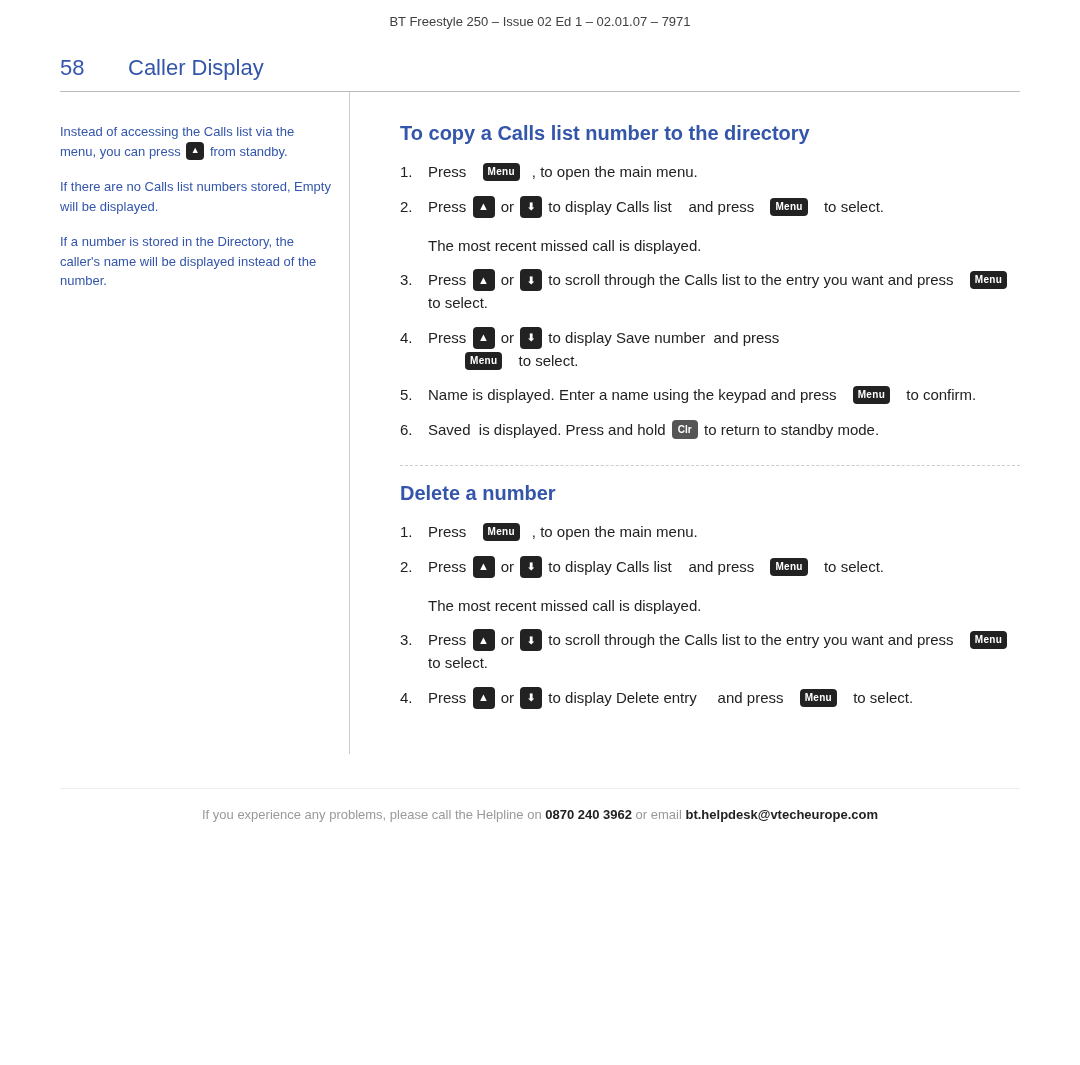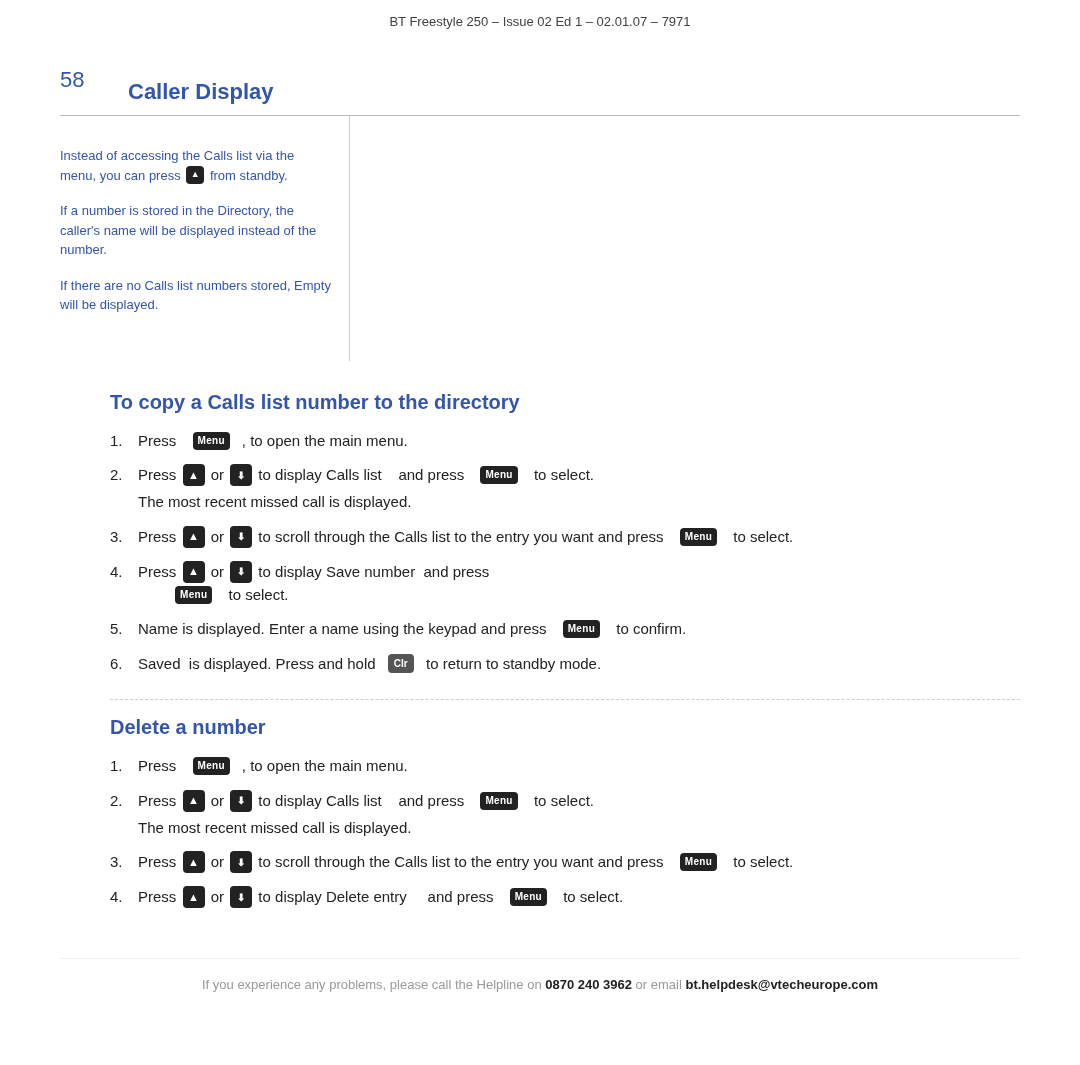--- a/index.html
+++ b/index.html
@@ -33,26 +33,25 @@
     .section-number {
       font-size: 22px;
       color: #3355aa;
       font-weight: normal;
       margin-right: 28px;
       min-width: 40px;
     }
     .section-title {
       font-size: 22px;
       color: #3355aa;
-      font-weight: bold;
-      margin-top: 24px;
+      font-weight: normal;
     }
     .content-area {
       display: flex;
-      flex-direction: column;
+      flex-direction: row;
       margin-top: 0;
     }
     .sidebar {
       width: 290px;
       min-width: 290px;
       padding: 30px 18px 30px 0;
       border-right: 1px solid #ccc;
       font-size: 13px;
       color: #3355aa;
       line-height: 1.5;
@@ -85,21 +84,21 @@
     .step-num {
       min-width: 28px;
       font-size: 15px;
       color: #222;
     }
     .step-text {
       flex: 1;
     }
     .step-text .line2 {
       display: block;
-      margin-top: 4px;
+      margin-top: 16px;
     }
     
     .btn {
       display: inline-flex;
       align-items: center;
       justify-content: center;
       background: #222;
       color: #fff;
       border-radius: 4px;
       font-size: 10px;
@@ -150,37 +149,37 @@
       display: inline-flex;
       align-items: center;
       justify-content: center;
       background: #555;
       color: #fff;
       border-radius: 4px;
       font-size: 10px;
       font-weight: bold;
       padding: 2px 5px;
       vertical-align: middle;
-      margin: 0 8px;
+      margin: 0 2px;
       min-width: 26px;
       min-height: 18px;
       position: relative;
       top: -1px;
     }
     .divider-sub {
       border: none;
       border-top: 1px dashed #ccc;
       margin: 10px 0 16px 0;
     }
     .page-footer {
       text-align: center;
       font-size: 13px;
       color: #999;
       padding: 18px 0 16px 0;
-      margin-top: 5px;
+      margin-top: 34px;
       border-top: 1px solid #eee;
     }
     .footer-phone {
       color: #222;
       font-weight: bold;
     }
     .footer-email {
       color: #222;
       font-weight: bold;
     }
@@ -194,22 +193,22 @@
 
 <div class="page-body">
   <div class="section-header">
     <span class="section-number">58</span>
     <span class="section-title">Caller Display</span>
   </div>
 
   <div class="content-area">
     <div class="sidebar">
       <p>Instead of accessing the Calls list via the menu, you can press <span class="btn-arrow-down" style="font-size:9px; width:18px; height:18px;">▲</span> from standby.</p>
+      <p>If there are no Calls list numbers stored, Empty will be displayed.</p>
       <p>If a number is stored in the Directory, the caller's name will be displayed instead of the number.</p>
-      <p>If there are no Calls list numbers stored, Empty will be displayed.</p>
     </div>
 
     <div class="main-content">
 
       <div class="subsection-title">To copy a Calls list number to the directory</div>
 
       <ol class="steps-list">
         <li>
           <span class="step-num">1.</span>
           <span class="step-text">

